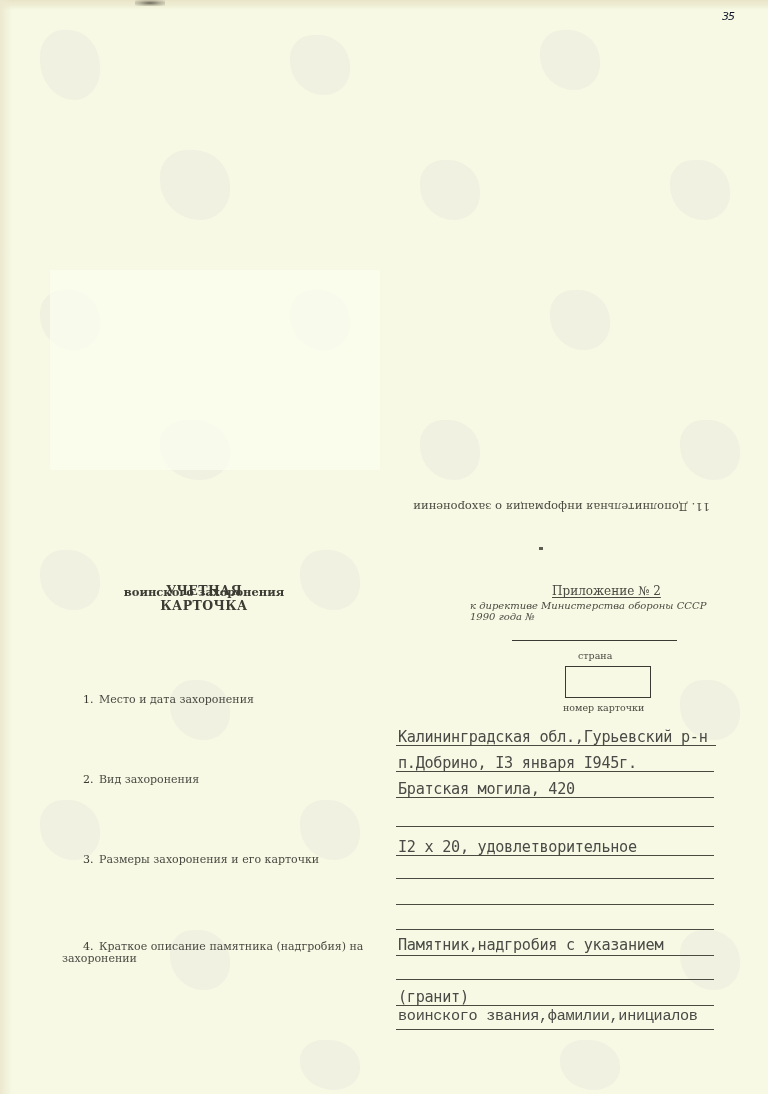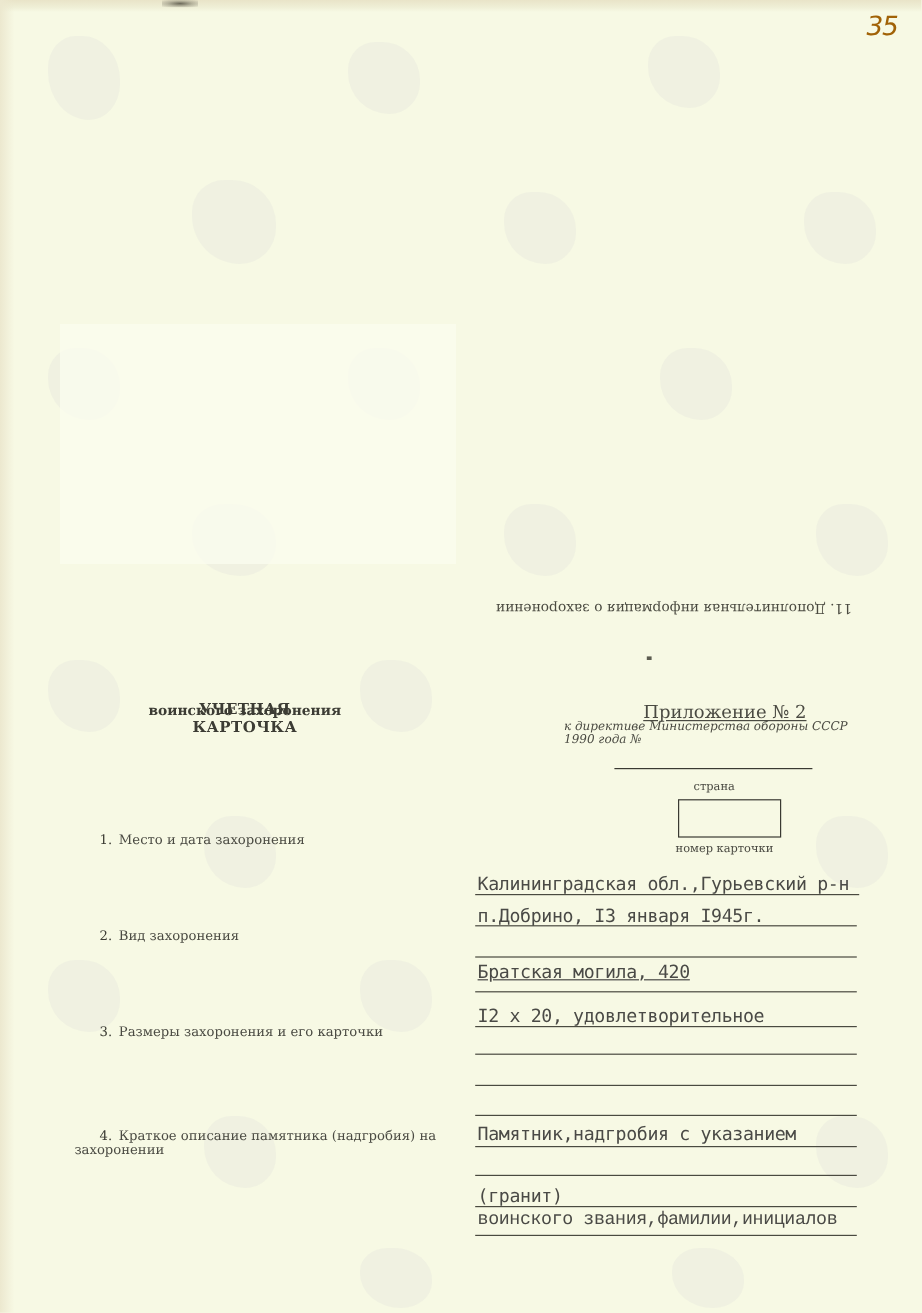--- a/index.html
+++ b/index.html
@@ -44,22 +44,22 @@
       left: 50px; top: 270px;
       width: 330px; height: 200px;
       background: #fbfcef;
       opacity: 0.75;
     }
     .page-number {
       position: absolute;
       left: 722px; top: 10px;
       font-family: "DejaVu Sans", sans-serif;
       font-style: italic;
-      font-size: 22px;
-      color: #a16207;
+      font-size: 11px;
+      color: #0f172a;
       letter-spacing: -1px;
     }
     .upside-down {
       position: absolute;
       left: 398px; top: 500px;
       width: 312px;
       transform: rotate(180deg);
       font-size: 11.5px;
       color: #4a4a40;
       white-space: nowrap;
@@ -84,22 +84,22 @@
       position: absolute;
       left: 105px; top: 585px;
       width: 198px;
       text-align: center;
       font-size: 11.5px;
       font-weight: bold;
       color: #3c3c34;
     }
     .appendix-title {
       position: absolute;
-      left: 536px; top: 584px;
-      font-size: 15px;
+      left: 552px; top: 584px;
+      font-size: 12px;
       color: #4a4a42;
       text-decoration: underline;
       text-underline-offset: 2px;
       text-align: center;
     }
     .appendix-line {
       position: absolute;
       left: 470px;
       font-size: 10px;
       color: #4a4a42;
@@ -223,21 +223,21 @@
   <span class="num">1.</span><span>Место и дата захоронения</span>
 </div>
 <div class="typed" style="top:729px;">Калининградская обл.,Гурьевский р-н</div>
 <div class="rule" style="top:745px;width:320px;"></div>
 <div class="typed" style="top:755px;">п.Добрино, I3 января I945г.</div>
 <div class="rule" style="top:771px;"></div>
 
 <div class="field-label" style="top:774px;">
   <span class="num">2.</span><span>Вид захоронения</span>
 </div>
-<div class="typed" style="top:802px;text-decoration:underline;">Братская могила, 420</div>
+<div class="typed" style="top:781px;">Братская могила, 420</div>
 <div class="rule" style="top:797px;"></div>
 <div class="rule" style="top:826px;"></div>
 
 <div class="field-label" style="top:854px;">
   <span class="num">3.</span><span>Размеры захоронения и его карточки</span>
 </div>
 <div class="typed" style="top:839px;">I2 x 20, удовлетворительное</div>
 <div class="rule" style="top:855px;"></div>
 <div class="rule" style="top:878px;"></div>
 <div class="rule" style="top:904px;"></div>

